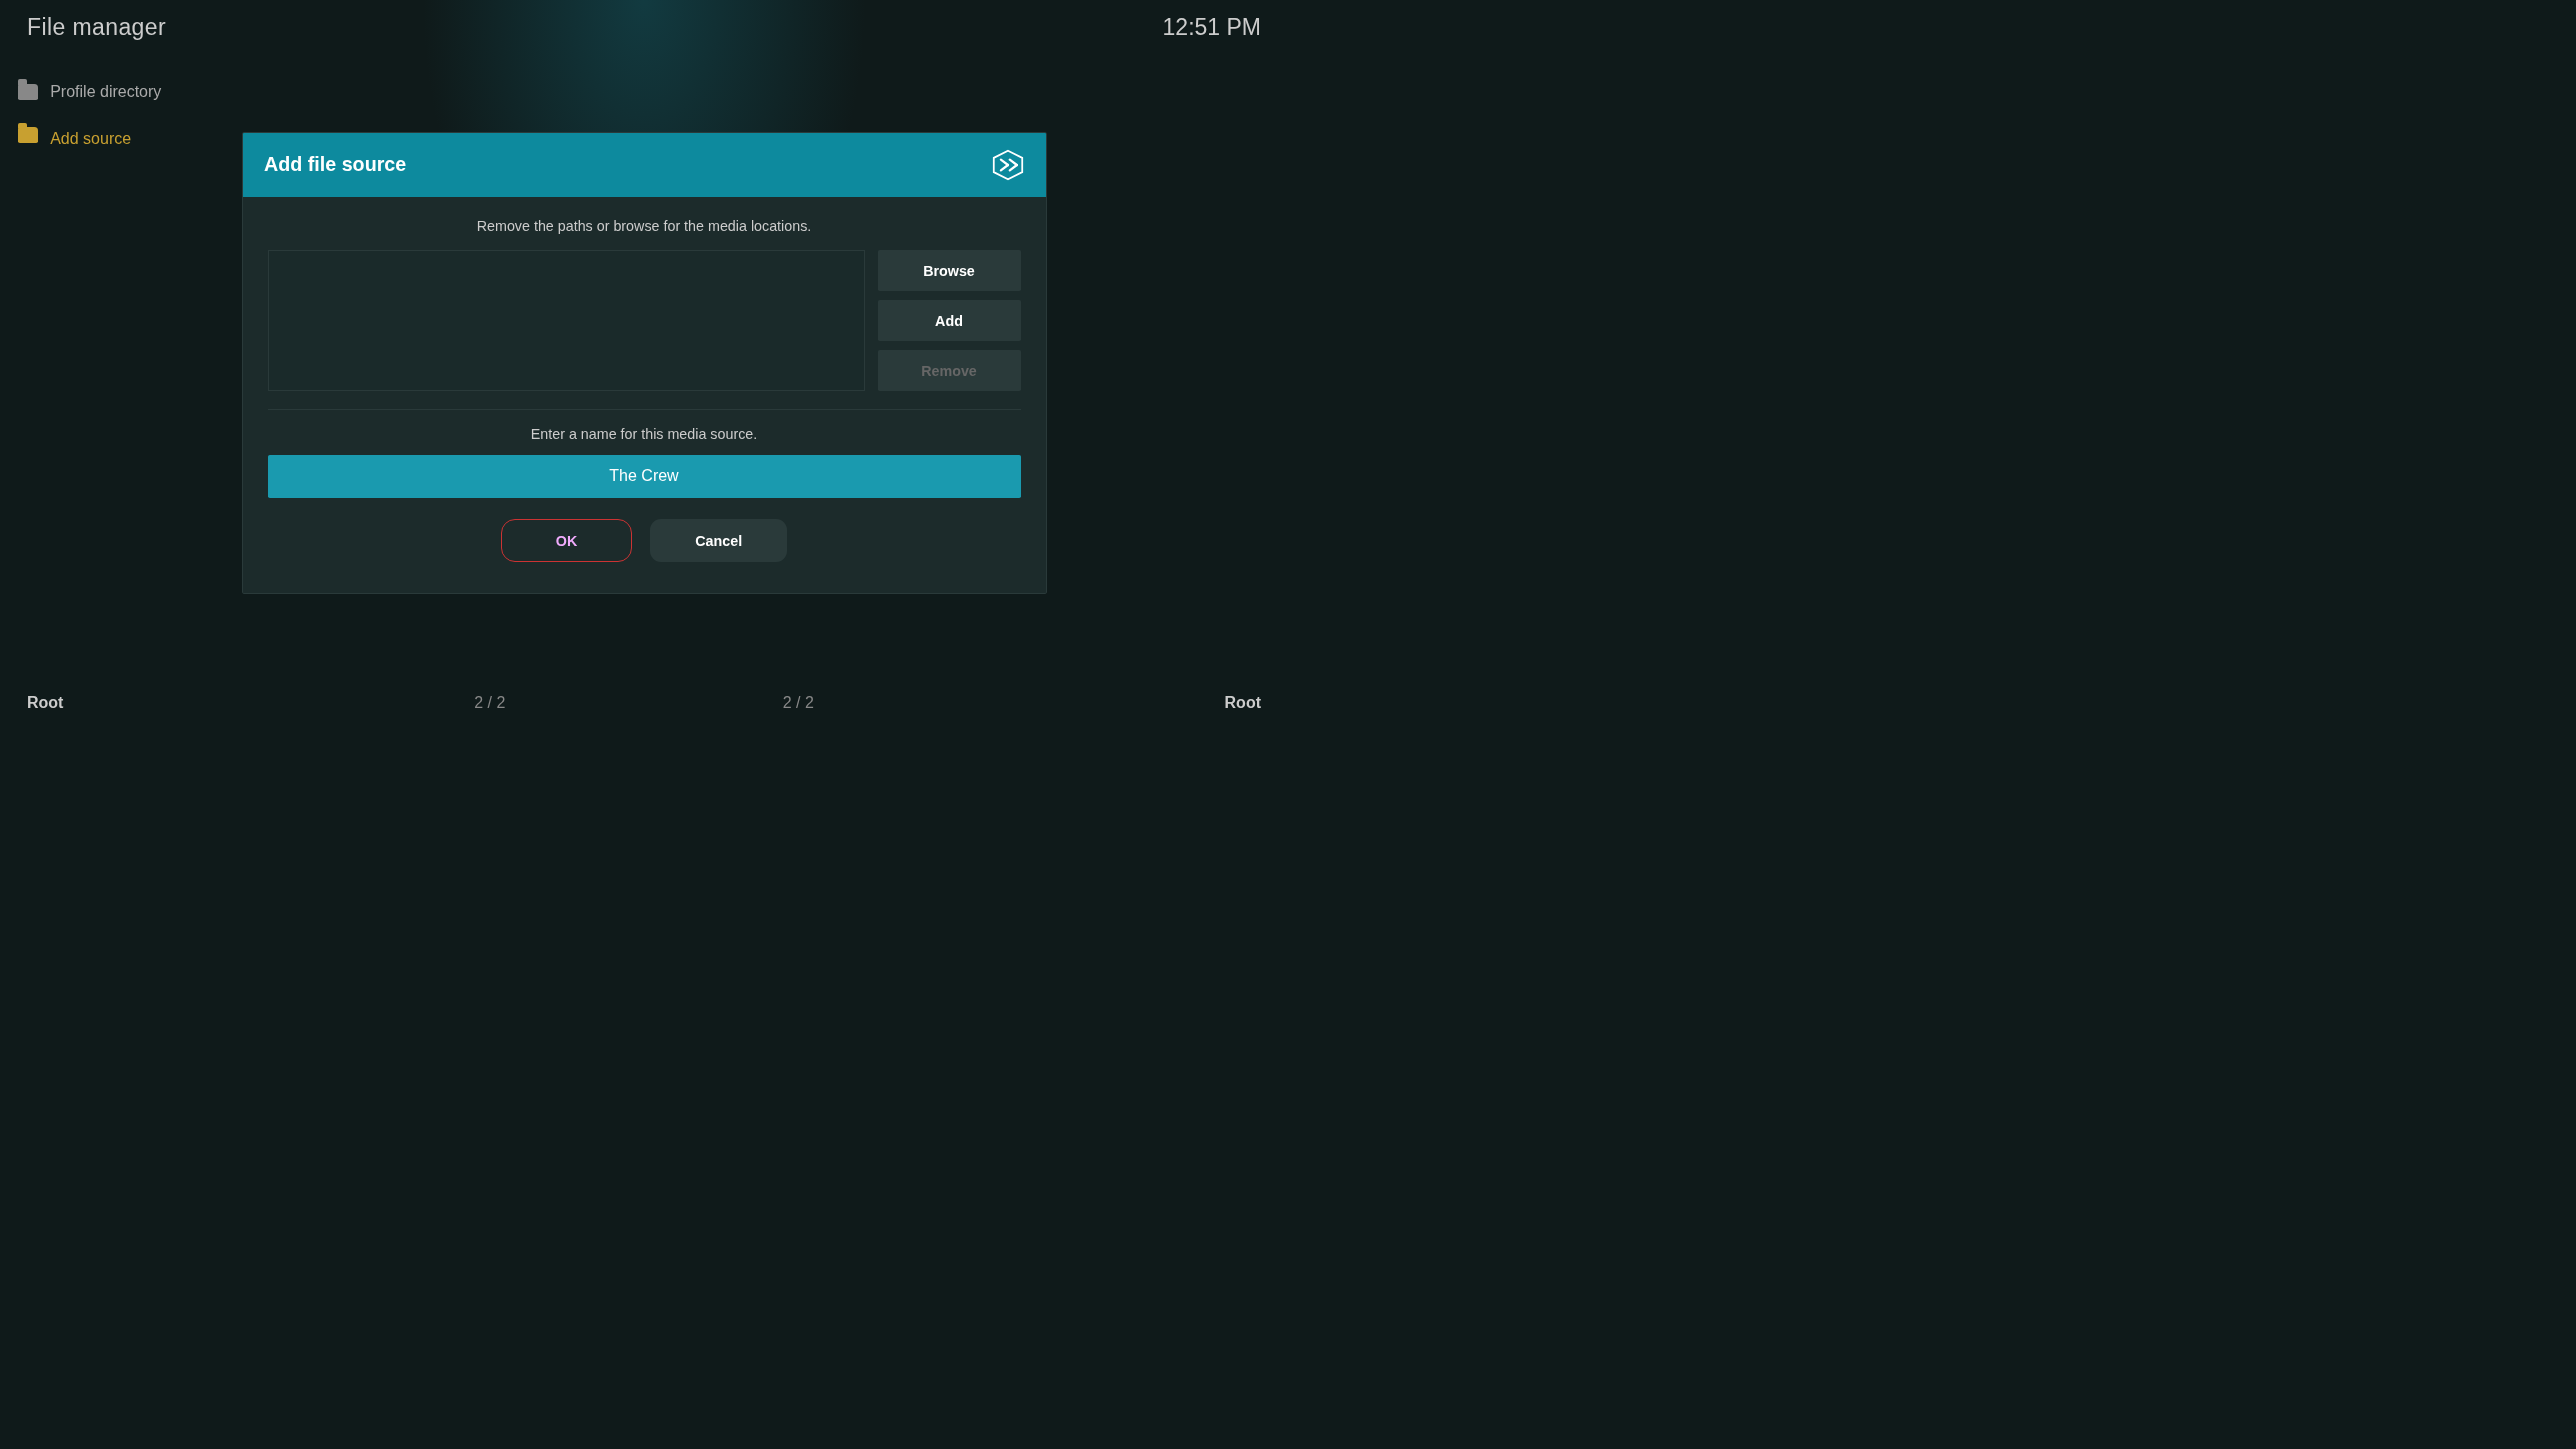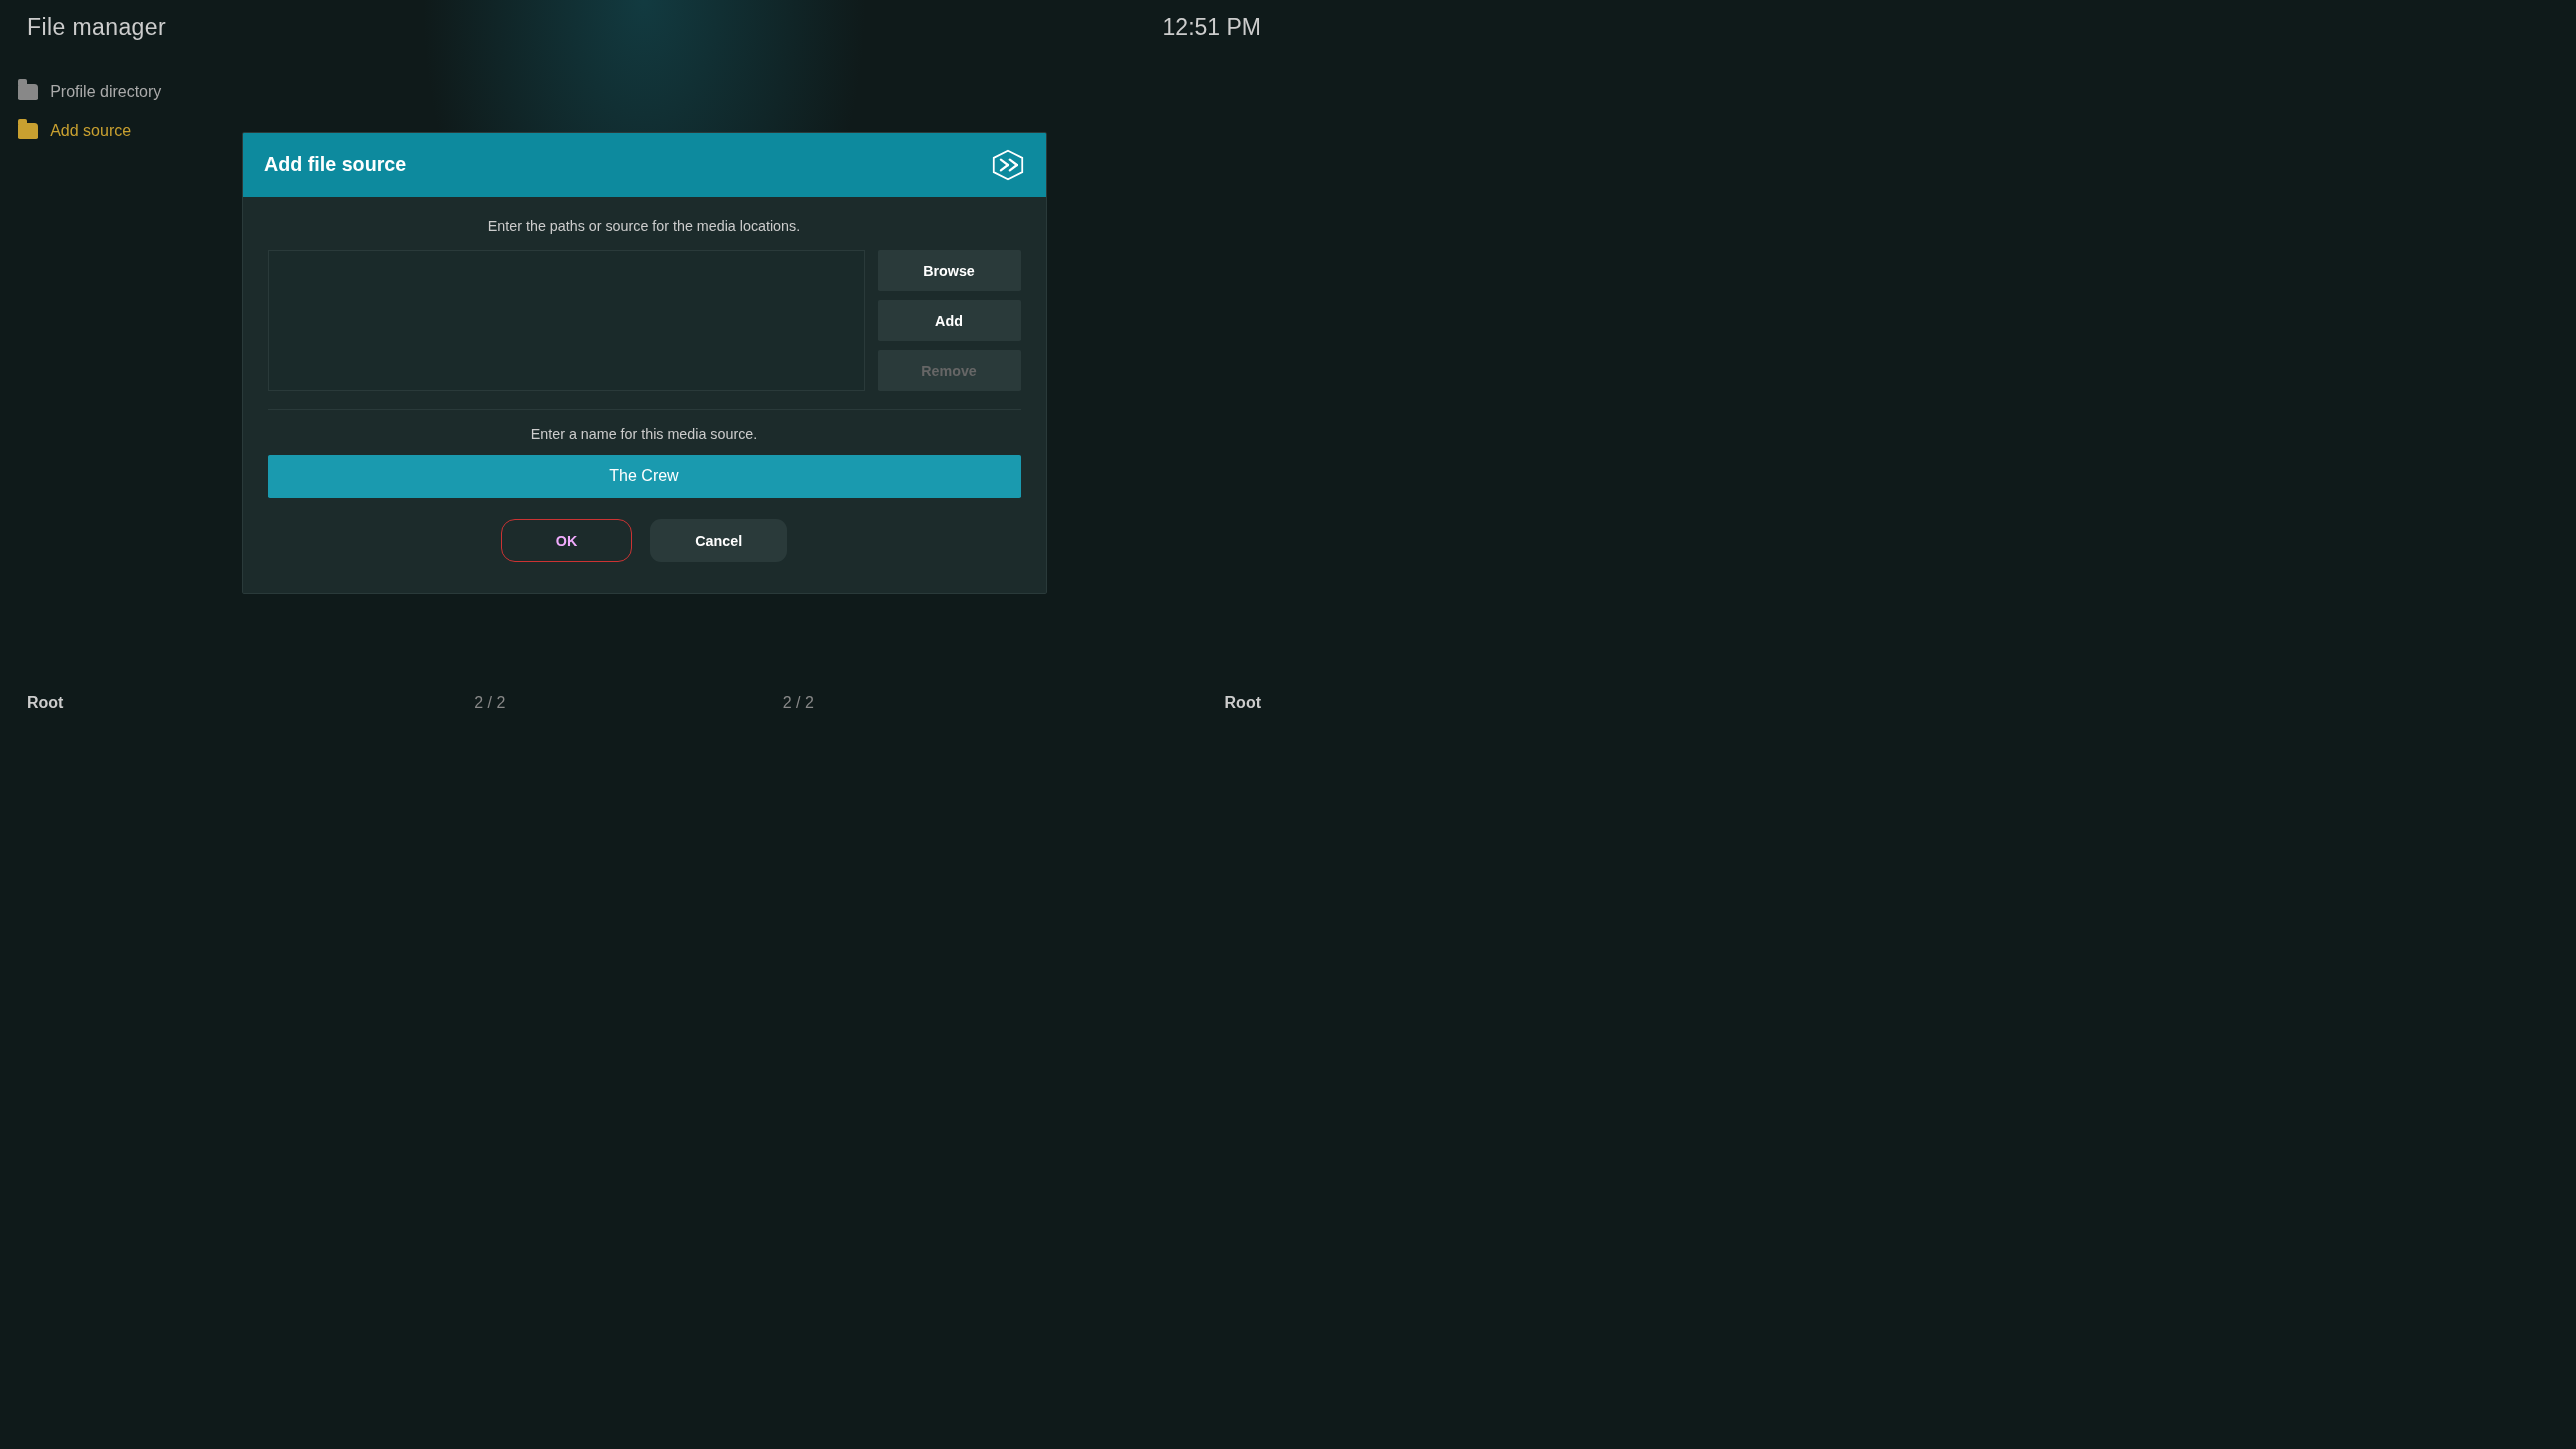--- a/index.html
+++ b/index.html
@@ -99,20 +99,21 @@
     }
 
     .sidebar-item-label {
       font-size: 16px;
       font-weight: 400;
       color: #aaaaaa;
     }
 
     .sidebar-item.active .sidebar-item-label {
       color: #c8a030;
+      margin-top: 8px;
     }
 
     
     .bottom-bar {
       position: absolute;
       bottom: 0;
       left: 0;
       right: 0;
       height: 45px;
       display: flex;
@@ -362,21 +363,21 @@
           <polygon points="18,2 34,10 34,26 18,34 2,26 2,10" fill="none" stroke="white" stroke-width="2"></polygon>
           <line x1="10" y1="12" x2="18" y2="18" stroke="white" stroke-width="2.5" stroke-linecap="round"></line>
           <line x1="18" y1="18" x2="10" y2="24" stroke="white" stroke-width="2.5" stroke-linecap="round"></line>
           <line x1="20" y1="12" x2="28" y2="18" stroke="white" stroke-width="2.5" stroke-linecap="round"></line>
           <line x1="28" y1="18" x2="20" y2="24" stroke="white" stroke-width="2.5" stroke-linecap="round"></line>
         </svg>
       </div>
     </div>
 
     <div class="dialog-body">
-      <p class="instruction-text">Enter the paths or source for the media locations.</p>
+      <p class="instruction-text">Remove the paths or browse for the media locations.</p>
 
       <div class="url-row">
         <div class="url-area">
           <div class="url-list-area"></div>
         </div>
         <div class="side-buttons">
           <button class="side-btn">Browse</button>
           <button class="side-btn">Add</button>
           <button class="side-btn disabled">Remove</button>
         </div>

